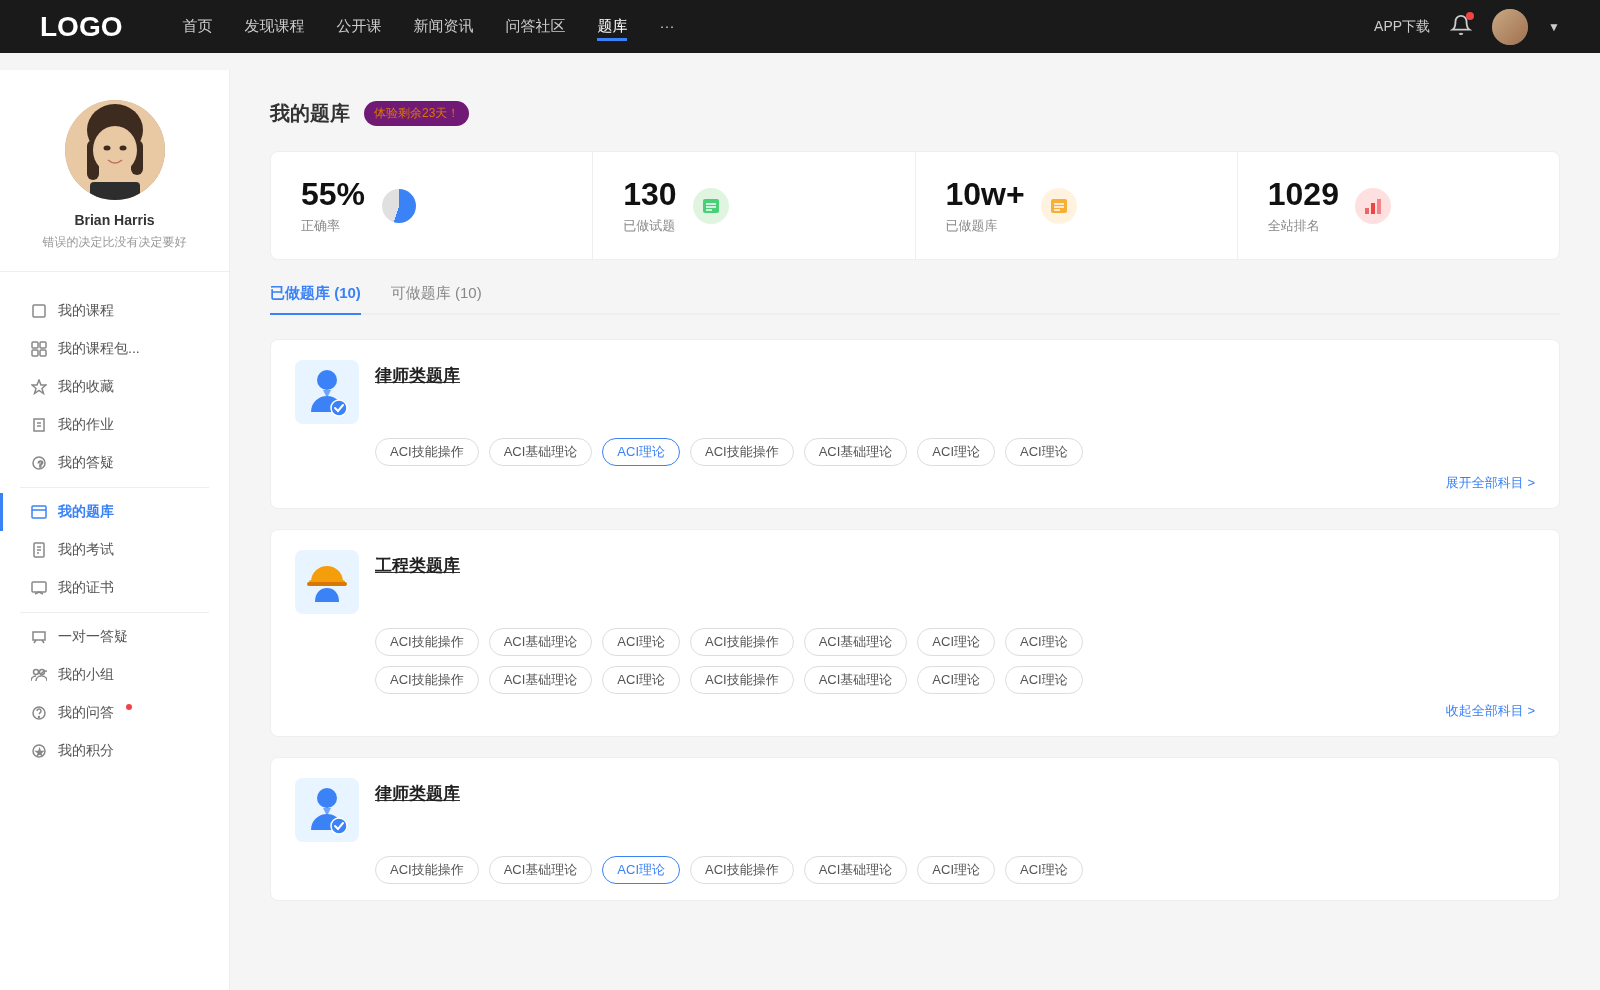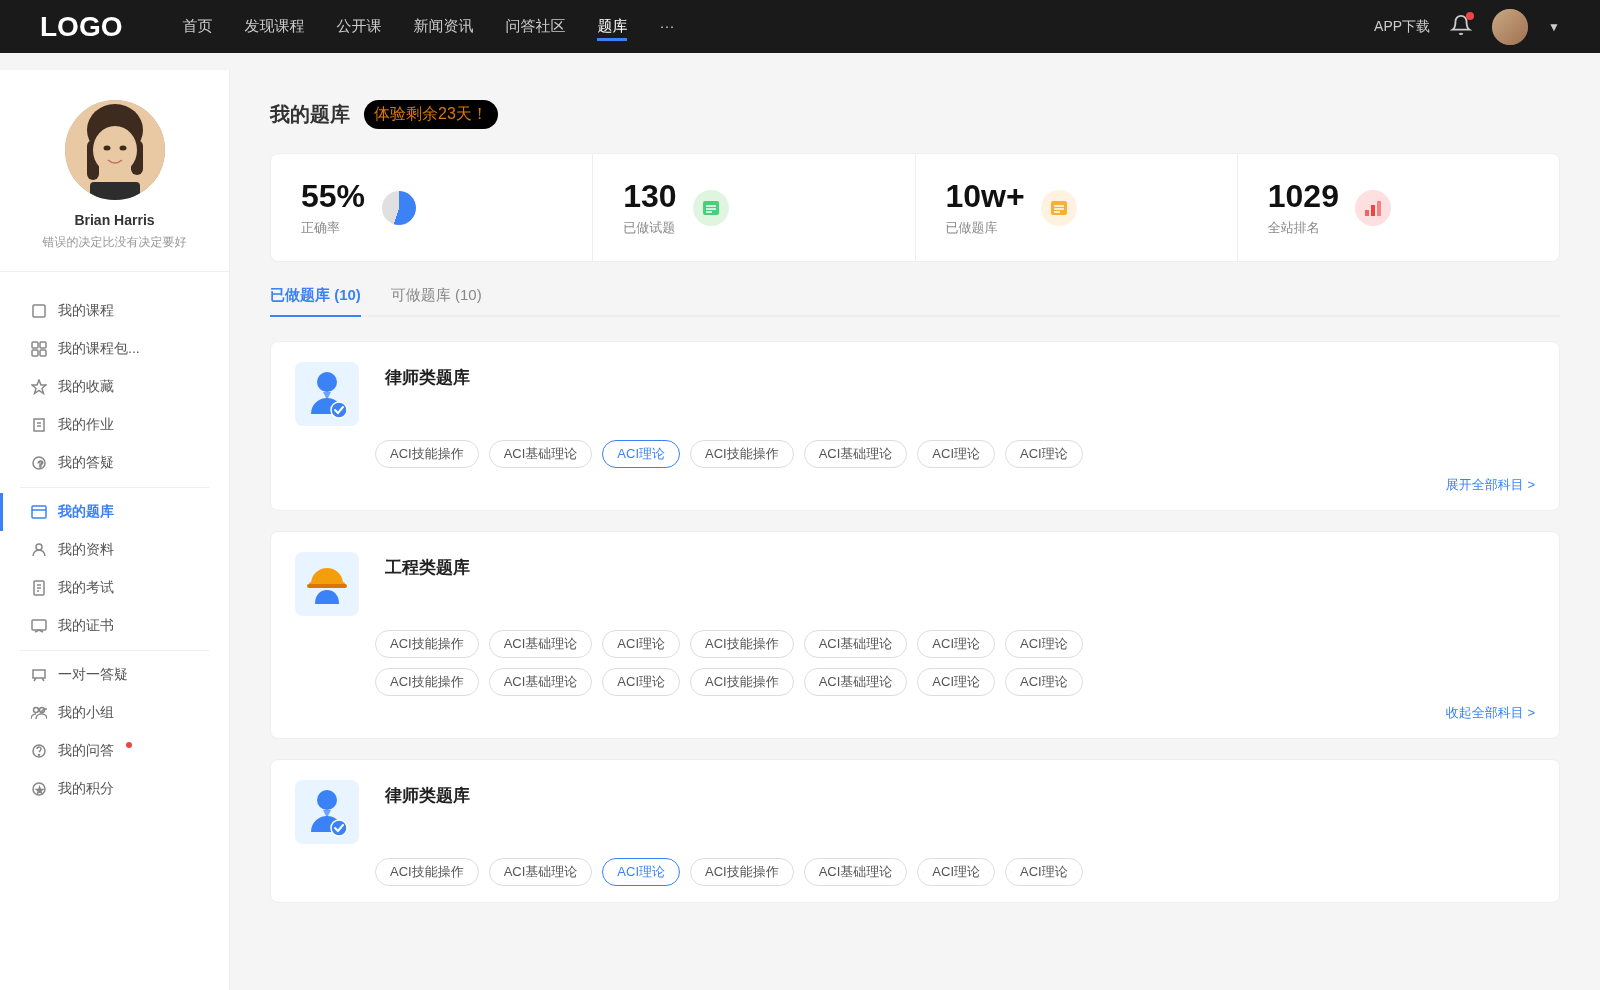--- a/index.html
+++ b/index.html
@@ -186,23 +186,23 @@
       align-items: center;
       gap: 14px;
       margin-bottom: 24px;
     }
     .page-title {
       font-size: 20px;
       font-weight: 600;
       color: #333;
     }
     .trial-badge {
-      background: #000000;
+      background: #701a75;
       color: #d97706;
-      font-size: 16px;
+      font-size: 12px;
       padding: 4px 10px;
       border-radius: 20px;
     }
 
     
     .stats-row {
       display: flex;
       background: #fff;
       border-radius: 8px;
       margin-bottom: 24px;
@@ -268,22 +268,23 @@
     .bank-card {
       background: #fff;
       border-radius: 8px;
       margin-bottom: 20px;
       padding: 20px 24px 16px;
       border: 1px solid #eee;
     }
     .bank-header {
       display: flex;
       align-items: flex-start;
-      gap: 26px;
+      gap: 16px;
       margin-bottom: 14px;
+      text-decoration: underline;
     }
     .bank-icon {
       width: 64px; height: 64px;
       border-radius: 8px;
       background: #e8f4ff;
       display: flex; align-items: center; justify-content: center;
       flex-shrink: 0;
     }
     .bank-icon-lawyer {
       position: relative;
@@ -440,29 +441,20 @@
           <svg width="16" height="16" viewBox="0 0 16 16" fill="none" stroke="#3b82f6" stroke-width="1.5">
               <rect x="1" y="2" width="14" height="12" rx="1"></rect>
               <line x1="1" y1="6" x2="15" y2="6"></line>
             </svg>
         </span>
         <span>我的题库</span>
       </li>
       <li class="sidebar-menu-item">
         <span class="menu-icon">
           <svg width="16" height="16" viewBox="0 0 16 16" fill="none" stroke="currentColor" stroke-width="1.5">
-              <circle cx="8" cy="5" r="3"></circle>
-              <path d="M2 14c0-3.3 2.7-6 6-6s6 2.7 6 6"></path>
-            </svg>
-        </span>
-        <span>我的资料</span>
-      </li>
-      <li class="sidebar-menu-item">
-        <span class="menu-icon">
-          <svg width="16" height="16" viewBox="0 0 16 16" fill="none" stroke="currentColor" stroke-width="1.5">
               <rect x="3" y="1" width="10" height="14" rx="1"></rect>
               <line x1="6" y1="5" x2="10" y2="5"></line>
               <line x1="6" y1="8" x2="10" y2="8"></line>
               <line x1="6" y1="11" x2="8" y2="11"></line>
             </svg>
         </span>
         <span>我的考试</span>
       </li>
       <li class="sidebar-menu-item">
         <span class="menu-icon">

